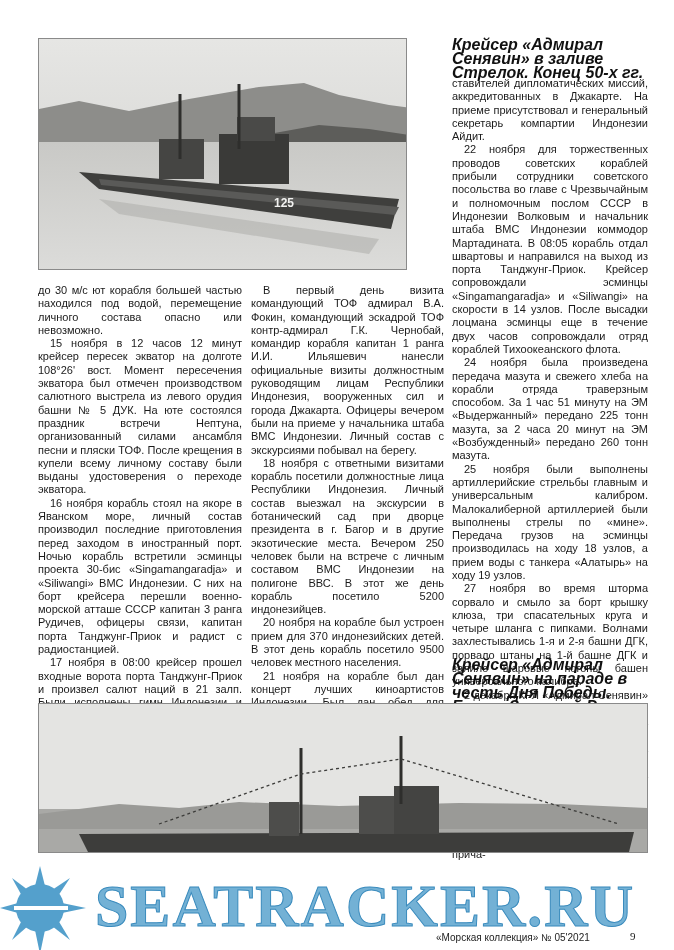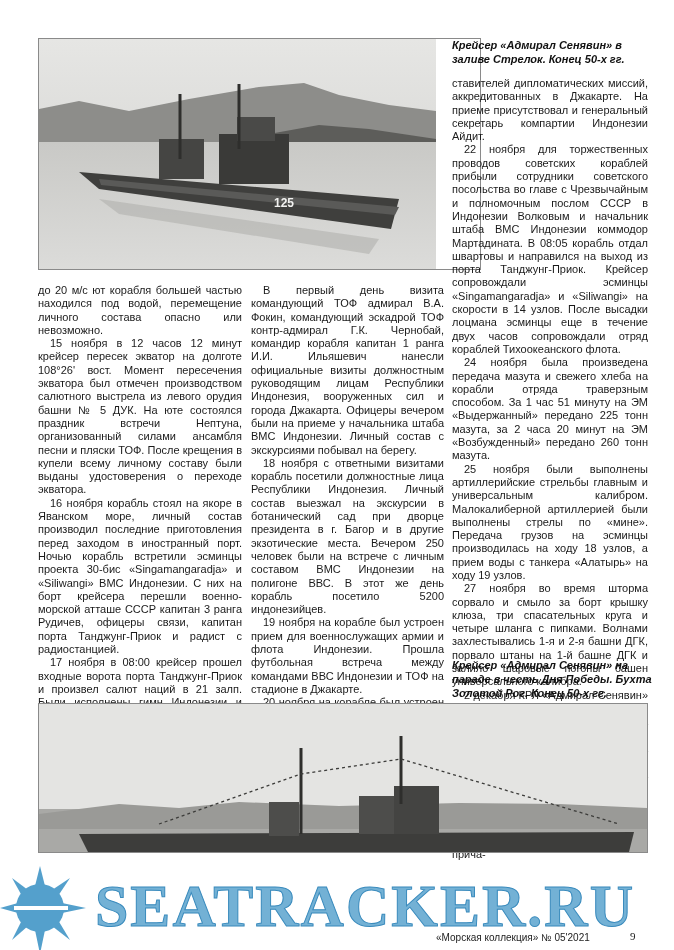--- a/index.html
+++ b/index.html
@@ -1,30 +1,30 @@
 <!DOCTYPE html>
 <html><head>
 <meta charset="utf-8">
 <style>
   * { box-sizing: border-box; margin: 0; padding: 0; }
   html, body { width: 674px; height: 950px; background: #ffffff; overflow: hidden; }
   body { position: relative; font-family: "Liberation Sans", sans-serif; color: #1a1a1a; }
 
   .photo { position: absolute; border: 1px solid #8a8a8a; overflow: hidden; }
-  #photo-top { left: 38px; top: 38px; width: 443px; height: 232px; }
+  #photo-top { left: 38px; top: 38px; width: 369px; height: 232px; }
   #photo-bottom { left: 38px; top: 703px; width: 610px; height: 150px; }
 
   .col { position: absolute; font-size: 11px; line-height: 13.3px; text-align: justify; }
   .col p { text-indent: 12px; }
   .col p.cont { text-indent: 0; }
   #col1 { left: 38px; top: 284px; width: 204px; }
   #col2 { left: 251px; top: 284px; width: 193px; }
   #col3 { left: 452px; top: 77px; width: 196px; }
 
-  .caption { position: absolute; font-weight: bold; font-style: italic; font-size: 11px; line-height: 14px; color: #111; }
+  .caption { position: absolute; font-weight: bold; font-style: italic; font-size: 16px; line-height: 14px; color: #111; }
   #caption-top { left: 452px; top: 38px; width: 200px; }
   #caption-bottom { left: 452px; top: 658px; width: 200px; }
 
   #footer-journal { position: absolute; left: 428px; top: 932px; font-size: 10px; font-family: Liberation Sans, sans-serif; color: #222; margin-left: 8px; }
   #footer-page { position: absolute; left: 630px; top: 930px; font-size: 11px; font-family: "Liberation Serif", serif; color: #222; }
 
   #watermark { position: absolute; left: 0; top: 858px; width: 674px; height: 92px; pointer-events: none; }
   #watermark-text { position: absolute; left: 95px; top: 18px; font-family: "Liberation Serif", serif; font-weight: bold;
     font-size: 60px; letter-spacing: 2px; color: rgba(84,160,204,0.82); -webkit-text-stroke: 1px #3a8bbd; line-height: 60px; text-align: center; }
   #watermark-sun { position: absolute; left: 0; top: 8px; width: 96px; height: 90px; }
@@ -56,30 +56,29 @@
     <line x1="141" y1="55" x2="141" y2="120" stroke="#2e2e2c" stroke-width="3"></line>
     <line x1="200" y1="45" x2="200" y2="110" stroke="#2e2e2c" stroke-width="3"></line>
     <text x="235" y="168" fill="#f2f2f0" font-family="Liberation Sans, sans-serif" font-size="12" font-weight="bold">125</text>
     <path d="M60,160 L340,200 L330,215 L80,175 Z" fill="#b0b0ad" opacity="0.6"></path>
   </svg>
 </div>
 
 <div class="caption" id="caption-top">Крейсер «Адмирал Сенявин» в заливе Стрелок. Конец 50-х гг.</div>
 
 <div class="col" id="col1">
-  <p class="cont">до 20 м/с ют корабля большей частью находился под водой, перемещение личного состава опасно или невозможно.</p>
+  <p class="cont">до 30 м/с ют корабля большей частью находился под водой, перемещение личного состава опасно или невозможно.</p>
   <p>15 ноября в 12 часов 12 минут крейсер пересек экватор на долготе 108°26' вост. Момент пересечения экватора был отмечен производством салютного выстрела из левого орудия башни № 5 ДУК. На юте состоялся праздник встречи Нептуна, организованный силами ансамбля песни и пляски ТОФ. После крещения в купели всему личному составу были выданы удостоверения о переходе экватора.</p>
   <p>16 ноября корабль стоял на якоре в Яванском море, личный состав производил последние приготовления перед заходом в иностранный порт. Ночью корабль встретили эсминцы проекта 30-бис «Singamangaradja» и «Siliwangi» ВМС Индонезии. С них на борт крейсера перешли военно-морской атташе СССР капитан 3 ранга Рудичев, офицеры связи, капитан порта Танджунг-Приок и радист с радиостанцией.</p>
   <p>17 ноября в 08:00 крейсер прошел входные ворота порта Танджунг-Приок и произвел салют наций в 21 залп. Были исполнены гимн Индонезии и гимн СССР. В 08:05 ответный салют в 21 залп произвела береговая батарея Индонезии. В 08:45 крейсер ошвартовался у западной стенки бассейна № 1. Все три корабля отряда ошвартовались за 25 минут. Крейсер ВМС США «St. Paul», заходивший ранее, швартовался 45 минут.</p>
 </div>
 
 <div class="col" id="col2">
   <p>В первый день визита командующий ТОФ адмирал В.А. Фокин, командующий эскадрой ТОФ контр-адмирал Г.К. Чернобай, командир корабля капитан 1 ранга И.И. Ильяшевич нанесли официальные визиты должностным руководящим лицам Республики Индонезия, вооруженных сил и города Джакарта. Офицеры вечером были на приеме у начальника штаба ВМС Индонезии. Личный состав с экскурсиями побывал на берегу.</p>
   <p>18 ноября с ответными визитами корабль посетили должностные лица Республики Индонезия. Личный состав выезжал на экскурсии в ботанический сад при дворце президента в г. Багор и в другие экзотические места. Вечером 250 человек были на встрече с личным составом ВМС Индонезии на полигоне ВВС. В этот же день корабль посетило 5200 индонезийцев.</p>
-  <p>19 ноября на корабле был устроен прием для военнослужащих армии и флота Индонезии. Прошла футбольная встреча между командами ВВС Индонезии и ТОФ на стадионе в Джакарте.</p>
   <p>20 ноября на корабле был устроен прием для 370 индонезийских детей. В этот день корабль посетило 9500 человек местного населения.</p>
   <p>21 ноября на корабле был дан концерт лучших киноартистов Индонезии. Был дан обед для руководящих лиц Индонезии, членов их семей, сотрудников советского посольства с семьями и пред-</p>
 </div>
 
 <div class="col" id="col3">
   <p class="cont">ставителей дипломатических миссий, аккредитованных в Джакарте. На приеме присутствовал и генеральный секретарь компартии Индонезии Айдит.</p>
   <p>22 ноября для торжественных проводов советских кораблей прибыли сотрудники советского посольства во главе с Чрезвычайным и полномочным послом СССР в Индонезии Волковым и начальник штаба ВМС Индонезии коммодор Мартадината. В 08:05 корабль отдал швартовы и направился на выход из порта Танджунг-Приок. Крейсер сопровождали эсминцы «Singamangaradja» и «Siliwangi» на скорости в 14 узлов. После высадки лоцмана эсминцы еще в течение двух часов сопровождали отряд кораблей Тихоокеанского флота.</p>
   <p>24 ноября была произведена передача мазута и свежего хлеба на корабли отряда траверзным способом. За 1 час 51 минуту на ЭМ «Выдержанный» передано 225 тонн мазута, за 2 часа 20 минут на ЭМ «Возбужденный» передано 260 тонн мазута.</p>
   <p>25 ноября были выполнены артиллерийские стрельбы главным и универсальным калибром. Малокалиберной артиллерией были выполнены стрелы по «мине». Передача грузов на эсминцы производилась на ходу 18 узлов, а прием воды с танкера «Алатырь» на ходу 19 узлов.</p>
   <p>27 ноября во время шторма сорвало и смыло за борт крышку клюза, три спасательных круга и четыре шланга с пипками. Волнами захлестывались 1-я и 2-я башни ДГК, порвало штаны на 1-й башне ДГК и залило шаровые погоны башен универсального калибра.</p>

